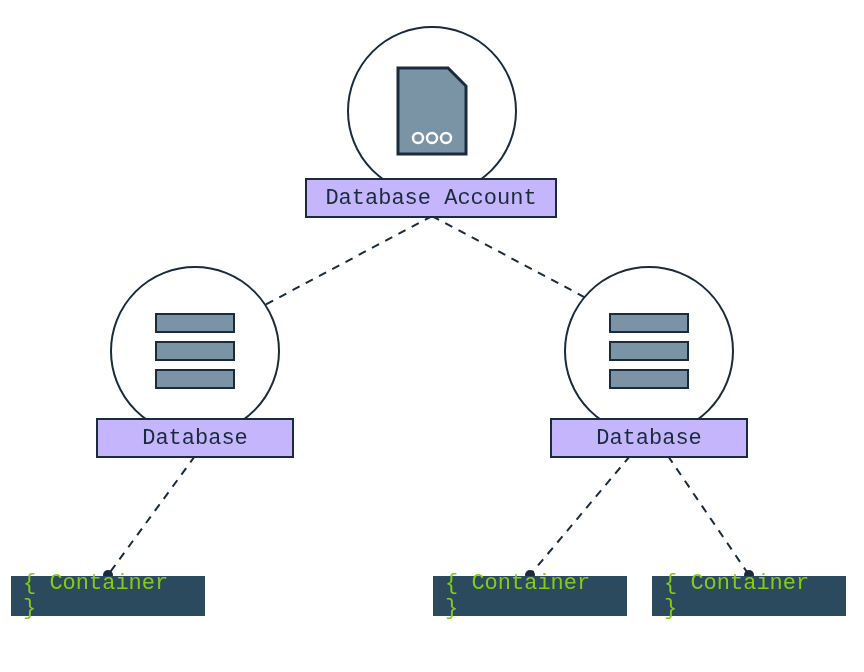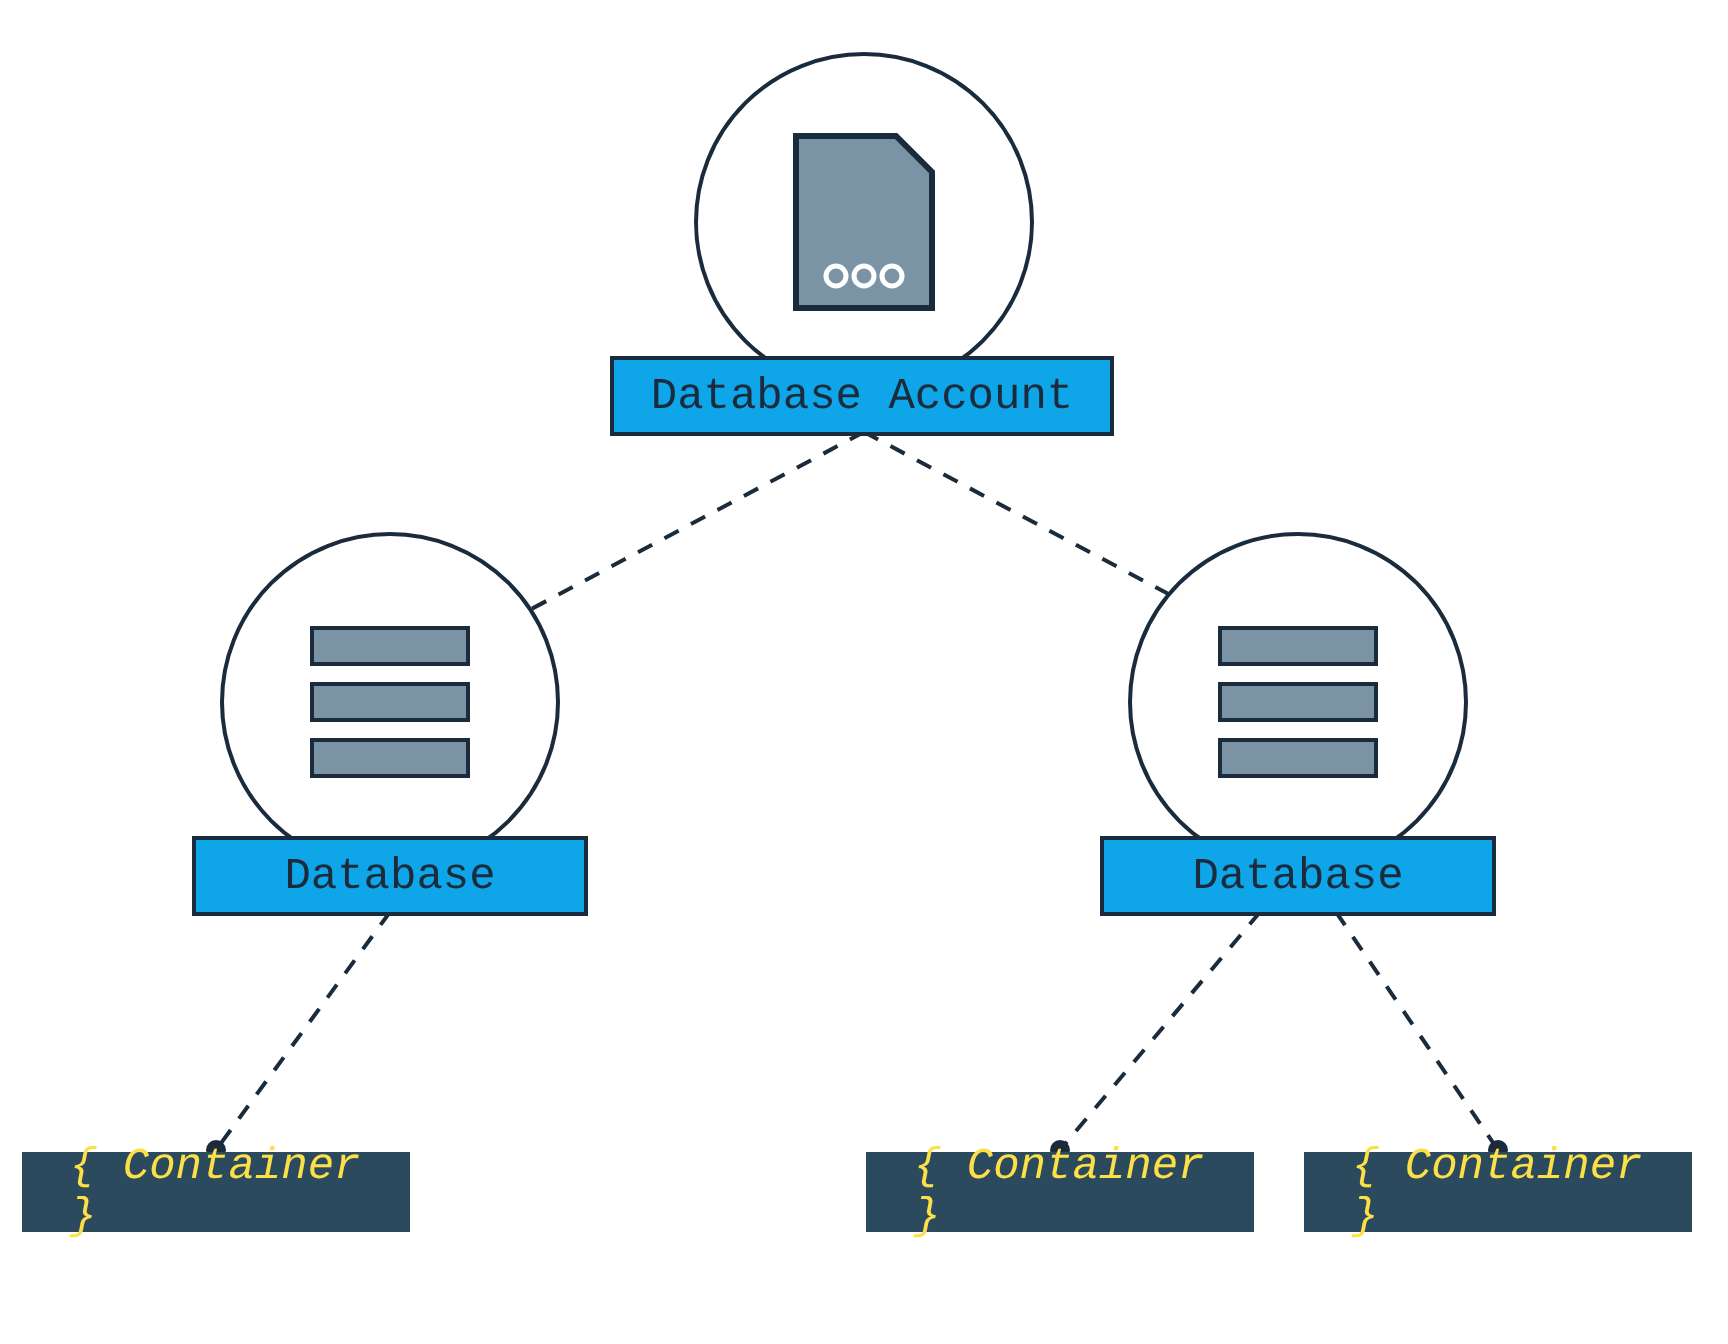--- a/index.html
+++ b/index.html
@@ -27,39 +27,38 @@
       border: 2px solid #1a2b3c;
       border-radius: 50%;
       background: #ffffff;
       display: flex;
       align-items: center;
       justify-content: center;
     }
     .label-box {
       position: absolute;
       border: 2px solid #1a2b3c;
-      background: #0ea5e9;
+      background: #c4b5fd;
       color: #1a2b3c;
       font-size: 22px;
       display: flex;
       align-items: center;
       justify-content: center;
       text-align: center;
       padding: 6px 12px;
     }
     .container-box {
       position: absolute;
       background: #2c4a5e;
-      color: #fde047;
+      color: #84cc16;
       font-size: 22px;
       display: flex;
       align-items: center;
       justify-content: center;
-      padding: 8px 24px;
-      font-style: italic;
+      padding: 8px 12px;
     }
     .doc-icon {
       width: 72px;
       height: 90px;
       position: relative;
     }
     .stack-icon {
       display: flex;
       flex-direction: column;
       gap: 8px;

